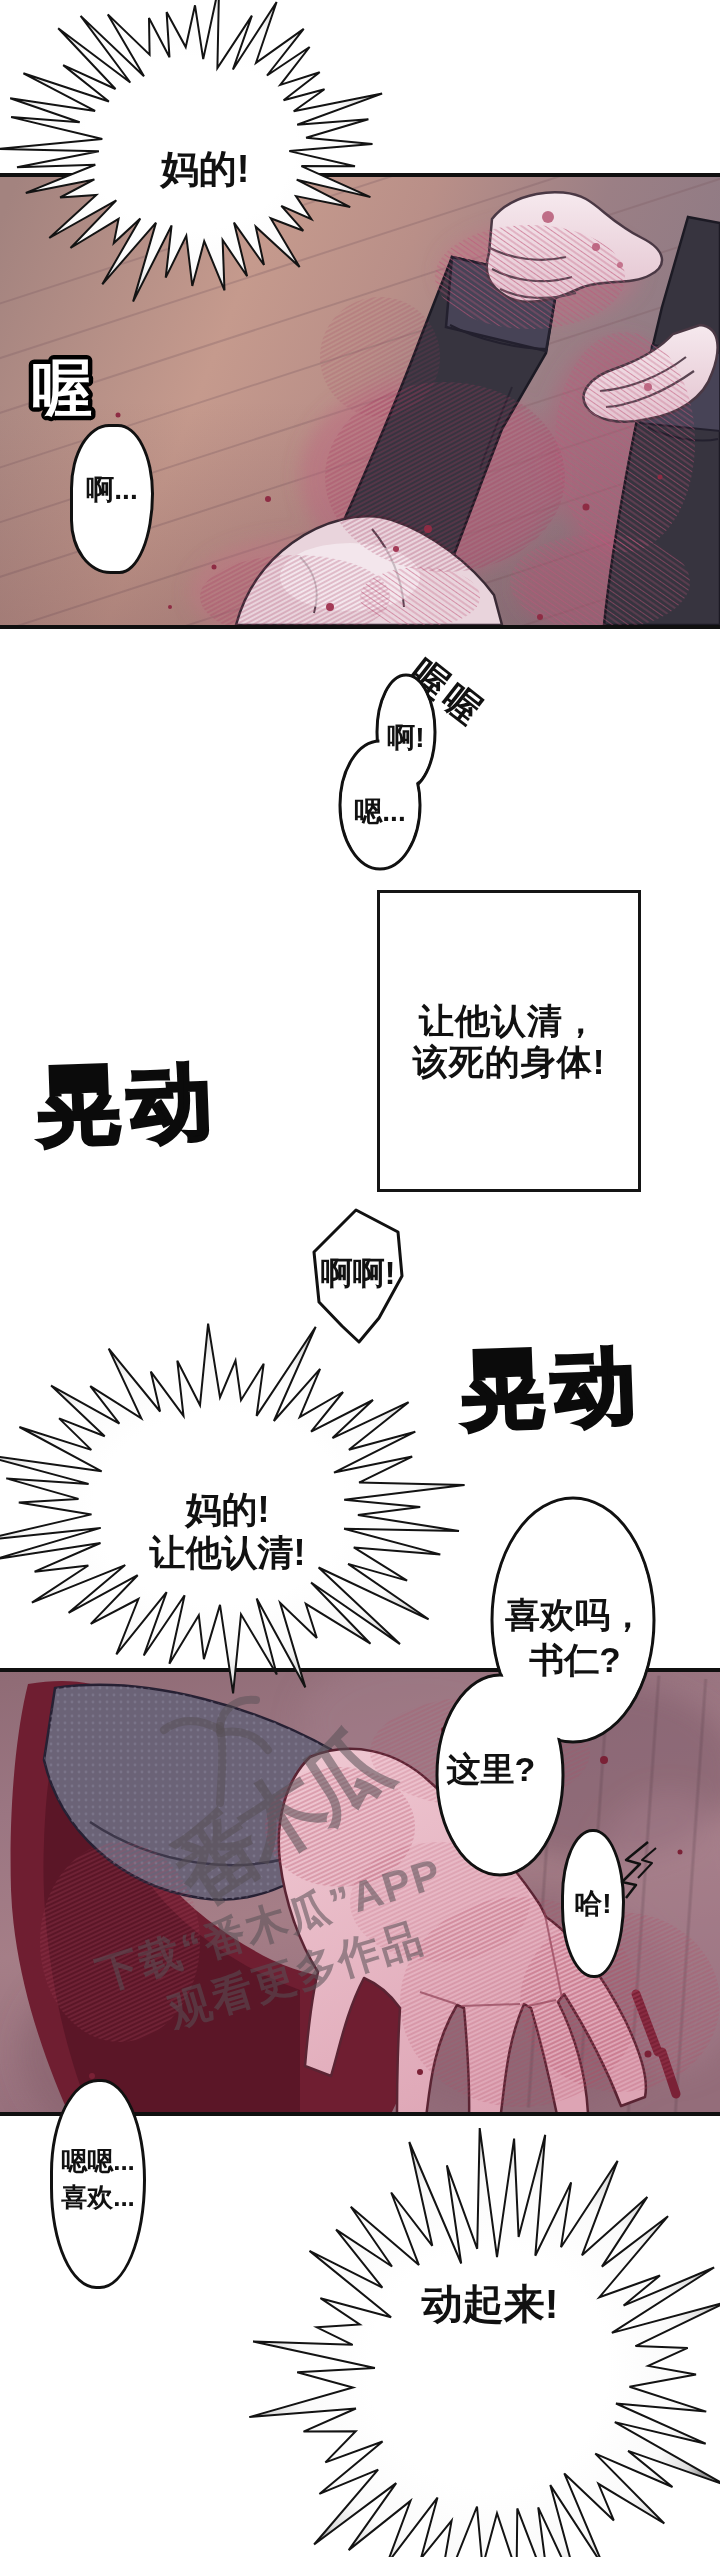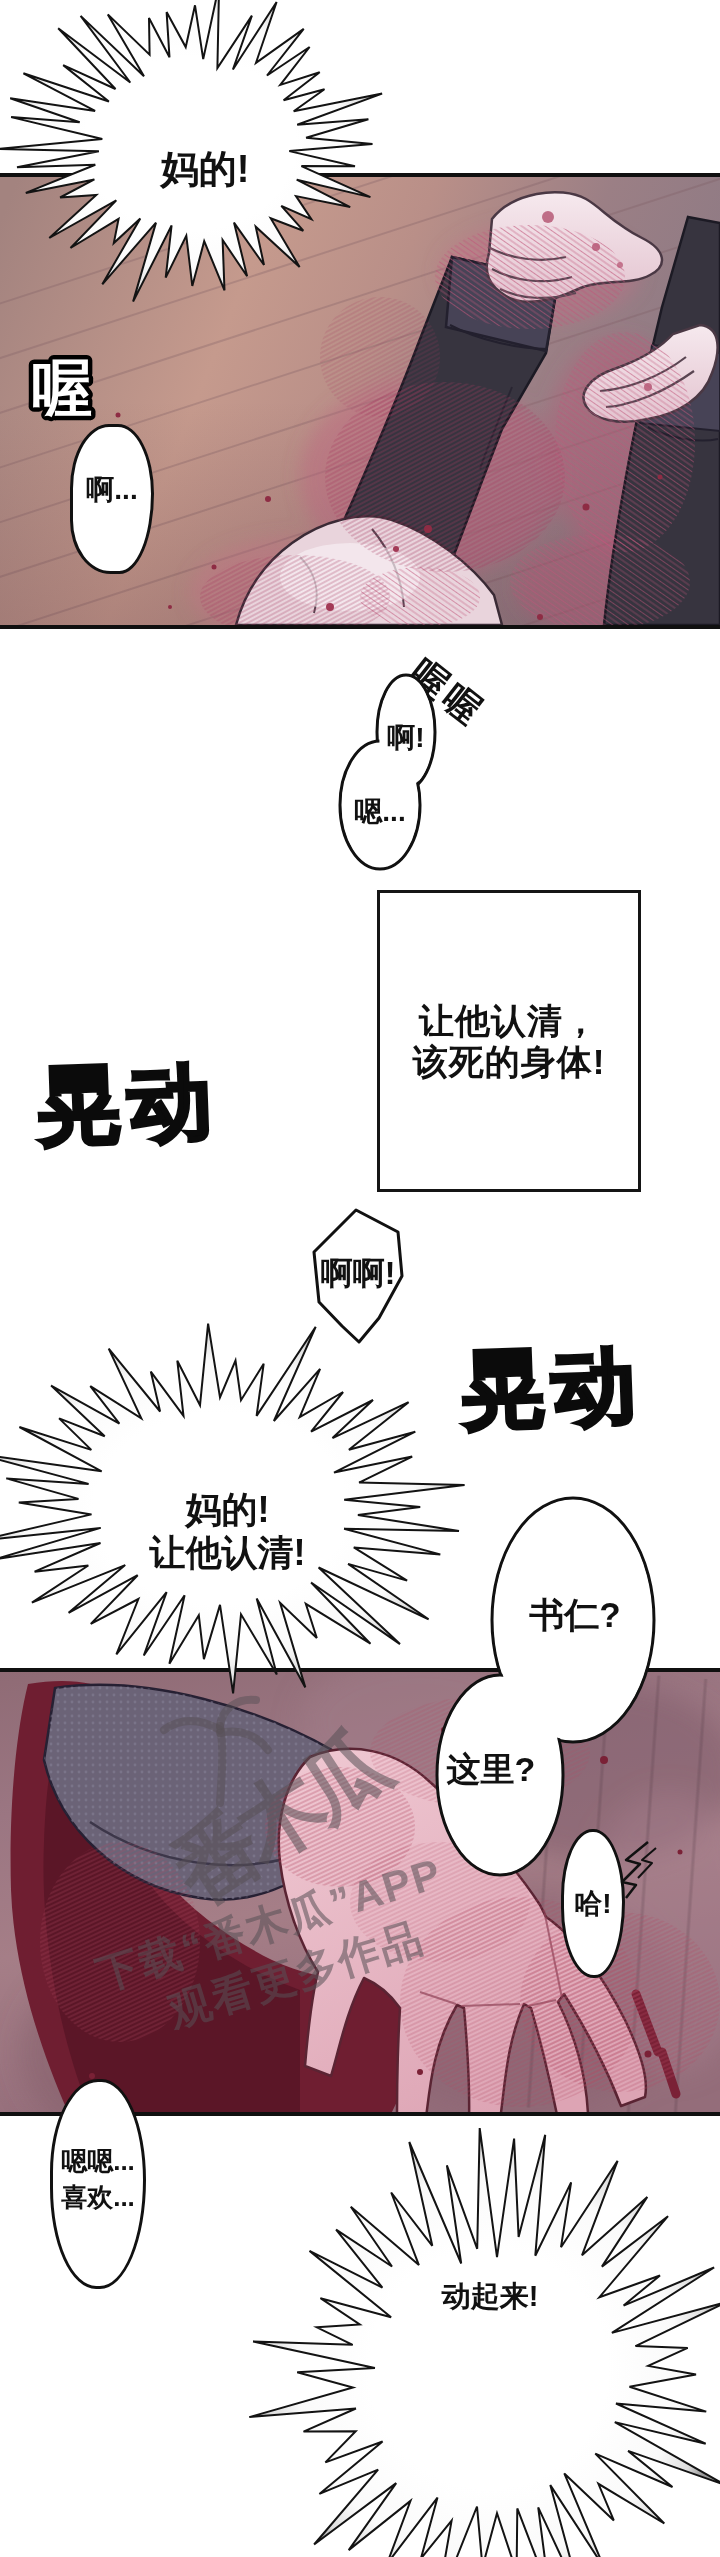--- a/index.html
+++ b/index.html
@@ -290,20 +290,21 @@
     <g stroke="#111" stroke-width="3" fill="#fff">
       <ellipse cx="148" cy="130" rx="81" ry="122"></ellipse>
       <ellipse cx="75" cy="285" rx="63" ry="100"></ellipse>
     </g>
     <g fill="#fff">
       <ellipse cx="148" cy="130" rx="79" ry="120"></ellipse>
       <ellipse cx="75" cy="285" rx="61" ry="98"></ellipse>
     </g>
   </svg>
   <div class="abs btxt z3" style="left:490px;top:1592px;width:170px;font-size:35px;line-height:45px;">
+    <div>喜欢吗，</div>
     <div>书仁?</div>
   </div>
   <div class="abs btxt z3" style="left:440px;top:1748px;width:102px;font-size:34px;">这里?</div>
 
   <div class="abs bubble z3" style="left:561px;top:1829px;width:58px;height:143px;border-radius:50% 50% 48% 52%/46% 50% 52% 48%;">
     <div class="btxt" style="font-size:28px;">哈!</div>
   </div>
 
   <svg class="abs z3" style="left:614px;top:1838px;" width="48" height="62">
     <path d="M34,4 L12,22 L26,26 L8,44 L22,47 L12,60" stroke="#111" stroke-width="2.5" fill="none" stroke-linejoin="round"></path>
@@ -321,15 +322,15 @@
     <defs>
       <radialGradient id="bgr3">
           <stop offset="0.5" stop-color="#ffffff"></stop>
           <stop offset="0.8" stop-color="#fafafa"></stop>
         <stop offset="0.93" stop-color="#dedede"></stop>
           <stop offset="1" stop-color="#979797"></stop>
         </radialGradient>
     </defs>
     <path fill="url(#bgr3)" stroke="#131313" stroke-width="2" d="M471.0,259.5L404.5,271.7L481.2,296.6L391.0,288.5L480.7,328.7L389.8,307.1L500.5,370.1L403.1,335.9L447.5,372.0L370.3,338.6L439.3,408.5L373.4,368.8L388.8,405.4L339.3,358.4L379.3,453.0L325.3,370.1L356.9,486.3L313.2,392.3L324.1,476.2L292.3,393.4L291.6,457.1L272.0,398.3L257.5,452.0L252.0,391.5L211.2,493.9L226.6,405.6L195.9,443.6L212.5,382.6L162.0,448.8L185.5,385.9L123.7,435.1L171.2,368.1L89.1,429.5L153.1,354.6L94.4,378.9L157.6,326.5L100.4,347.4L130.7,316.2L78.5,316.6L130.9,293.5L24.3,302.1L127.9,272.5L72.2,257.3L149.9,253.1L28.1,226.5L127.7,229.8L91.8,212.3L134.8,209.4L95.4,183.2L166.1,202.3L84.5,135.9L157.4,172.7L111.1,114.6L167.0,151.5L125.8,91.8L193.9,150.1L166.2,77.5L207.3,130.8L184.3,27.0L236.2,148.5L221.9,50.3L252.2,133.8L254.7,13.1L272.0,142.1L289.1,23.6L293.6,121.9L320.2,19.8L310.3,140.7L346.1,67.4L336.0,132.2L392.6,45.8L357.0,140.3L422.3,81.9L376.9,151.6L443.0,101.2L374.4,182.2L435.0,160.5L398.6,190.6L489.1,152.5L386.9,217.9L502.6,186.7L410.5,231.1L462.7,232.9L423.2,250.9Z"></path>
   </svg>
-  <div class="abs bursttxt z3" style="left:355px;top:2277px;width:270px;font-size:29px;">动起来!</div>
+  <div class="abs bursttxt z3" style="left:355px;top:2277px;width:270px;font-size:41px;">动起来!</div>
 
 </div>
 
 </body></html>

